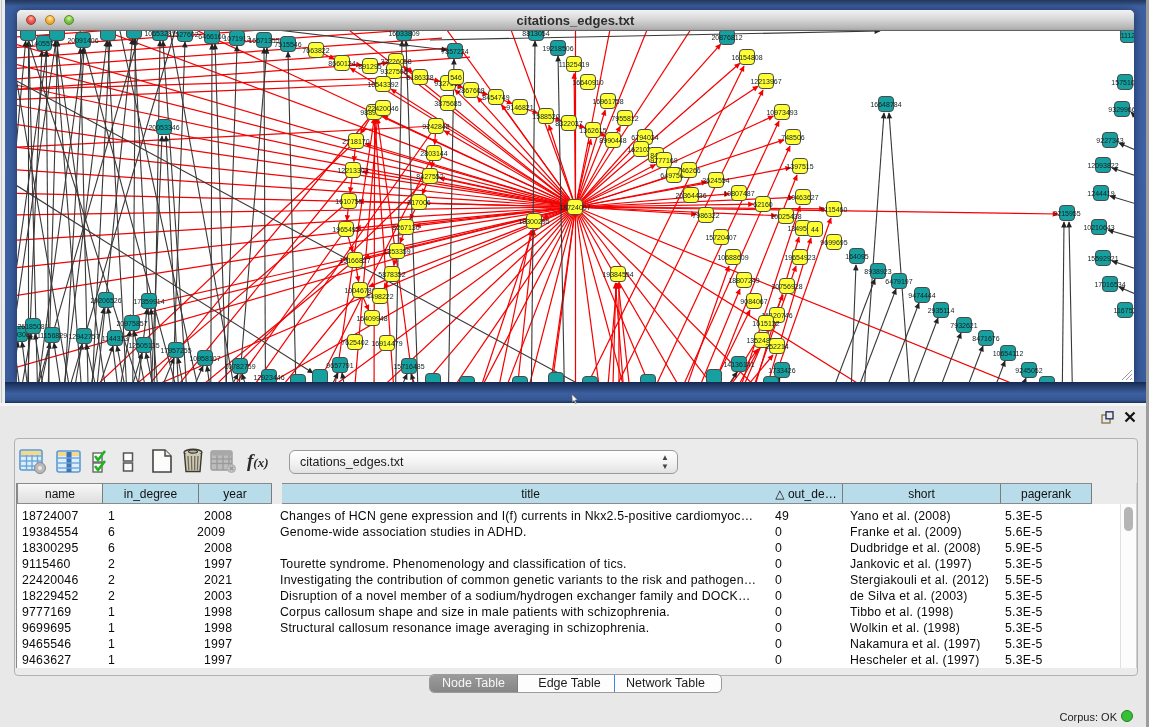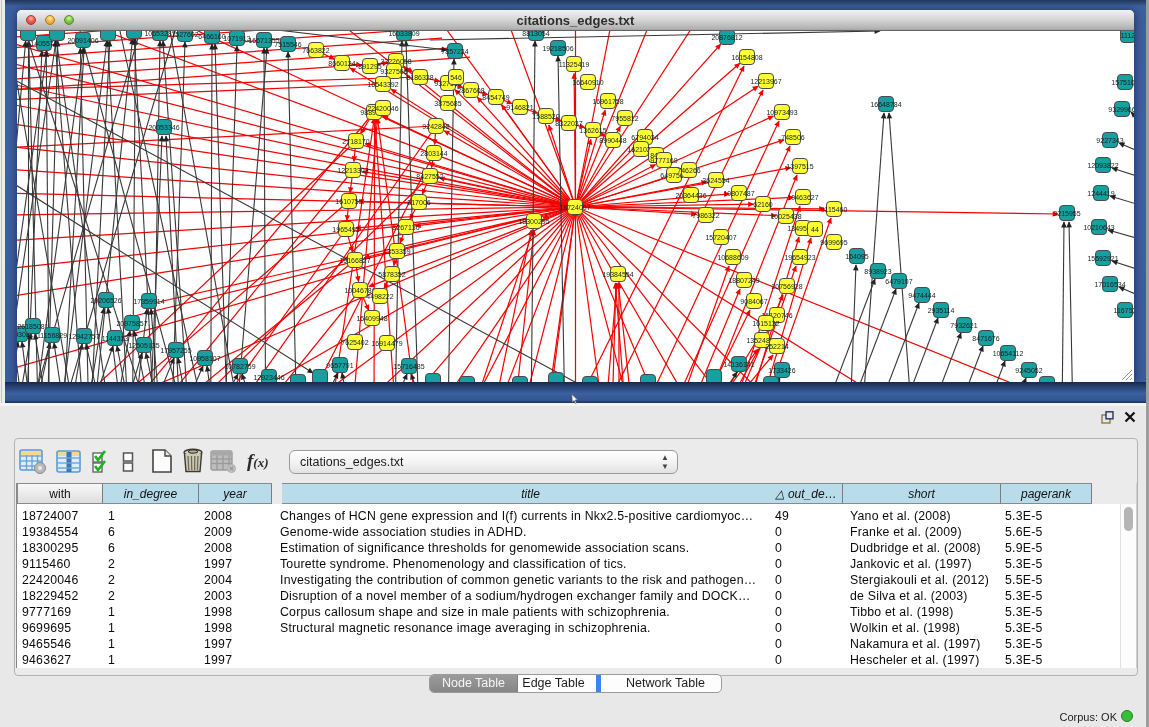--- a/index.html
+++ b/index.html
@@ -38,35 +38,35 @@
 .fx span { font-size:13px; font-style:italic; font-weight:bold; }
 #dd { left:289px; top:450px; width:389px; height:24px; background:linear-gradient(180deg,#ffffff 0,#f2f2f2 55%,#e2e2e2 100%);
   border:1px solid #9a9a9a; border-radius:6px; }
 #dd .t { position:absolute; left:10px; top:4px; font-size:12.5px; color:#1a1a1a; }
 #dd .ar { position:absolute; right:8px; top:3px; font-size:8px; color:#444; line-height:8.5px; }
 
 #thead { left:17px; top:483px; width:1075px; height:21px; }
 .hc { position:absolute; top:0; height:21px; font-size:12px; color:#111; text-align:center;
   line-height:21px; border-right:1px solid #7c7c7c; border-top:1px solid #8a8a8a; border-bottom:1px solid #8a8a8a; }
 .hg { background:linear-gradient(180deg,#f8f8f8,#dedede); border-left:1px solid #8a8a8a; }
-.hb { background:#b8dcea;font-style:italic; }
+.hb { background:#b8dcea; }
 #tbody { left:17px; top:504px; width:1103px; height:164px; background:#fff; }
 .tr { position:absolute; left:0; width:1103px; height:16px; }
 .tr span { position:absolute; top:1px; font-size:12.3px; letter-spacing:0.22px; color:#0a0a0a; white-space:pre; }
 #vsb { left:1120px; top:504px; width:16px; height:164px; background:#fcfcfc; border-left:1px solid #e0e0e0; }
 #vsb .th { position:absolute; left:3px; top:3px; width:9px; height:24px; border-radius:5px; background:#b5b5b5; }
 #tblL { left:16px; top:483px; width:1px; height:185px; background:#888; }
 #tblR { left:1136px; top:483px; width:1px; height:185px; background:#cfcfcf; }
 
 #tabs { left:429px; top:674px; width:293px; height:19px; border:1px solid #9b9b9b; border-radius:5px;
   background:#fdfdfd; }
 #tabs .seg { position:absolute; top:0; height:17px; font-size:12.5px; text-align:center; color:#1c1c1c; line-height:17px; }
 #seg1 { left:0; width:88px; background:linear-gradient(180deg,#9b9b9b,#868686); color:#f6f6f6 !important;
   border-radius:4px 0 0 4px; border-right:1px solid #7f7f7f; }
-#seg2 { left:81px; width:90px; border-right:5px solid #3b82f6; }
+#seg2 { left:95px; width:90px; border-right:1px solid #3b82f6; }
 #seg3 { left:180px; width:111px; }
 #status { left:0; top:708px; width:1146px; height:19px; }
 #status .t { position:absolute; right:29px; top:3px; font-size:11px; color:#222; }
 #status .dot { position:absolute; right:13px; top:2px; width:12px; height:12px; border-radius:50%;
   background:#33c233; border:1px solid #2a7a2a; }
 .nl { font-size:7px; fill:#102020; font-family:"Liberation Sans",sans-serif; }
 svg { display:block; }
 </style></head>
 <body>
 <div id="stage">
@@ -719,48 +719,47 @@
         <span style="left:91px">1</span>
         <span style="left:187px">2008</span>
         <span style="left:263px">Changes of HCN gene expression and I(f) currents in Nkx2.5-positive cardiomyoc…</span>
         <span style="left:758px">49</span>
         <span style="left:833px">Yano et al. (2008)</span>
         <span style="left:988px">5.3E-5</span>
       </div>
       <div class="tr" style="top:20px">
         <span style="left:5px">19384554</span>
         <span style="left:91px">6</span>
-        <span style="left:187px">2009</span>
+        <span style="left:180px">2009</span>
         <span style="left:263px">Genome-wide association studies in ADHD.</span>
         <span style="left:758px">0</span>
         <span style="left:833px">Franke et al. (2009)</span>
         <span style="left:988px">5.6E-5</span>
       </div>
       <div class="tr" style="top:36px">
         <span style="left:5px">18300295</span>
         <span style="left:91px">6</span>
         <span style="left:187px">2008</span>
-        <span style="left:263px">Estimation of significance thresholds for genomewide association scans.</span>
         <span style="left:758px">0</span>
         <span style="left:833px">Dudbridge et al. (2008)</span>
         <span style="left:988px">5.9E-5</span>
       </div>
       <div class="tr" style="top:52px">
         <span style="left:5px">9115460</span>
         <span style="left:91px">2</span>
         <span style="left:187px">1997</span>
         <span style="left:263px">Tourette syndrome. Phenomenology and classification of tics.</span>
         <span style="left:758px">0</span>
         <span style="left:833px">Jankovic et al. (1997)</span>
         <span style="left:988px">5.3E-5</span>
       </div>
       <div class="tr" style="top:68px">
         <span style="left:5px">22420046</span>
         <span style="left:91px">2</span>
-        <span style="left:187px">2004</span>
+        <span style="left:187px">2021</span>
         <span style="left:263px">Investigating the contribution of common genetic variants to the risk and pathogen…</span>
         <span style="left:758px">0</span>
         <span style="left:833px">Stergiakouli et al. (2012)</span>
         <span style="left:988px">5.5E-5</span>
       </div>
       <div class="tr" style="top:84px">
         <span style="left:5px">18229452</span>
         <span style="left:91px">2</span>
         <span style="left:187px">2003</span>
         <span style="left:263px">Disruption of a novel member of a sodium/hydrogen exchanger family and DOCK…</span>
@@ -774,21 +773,21 @@
         <span style="left:187px">1998</span>
         <span style="left:263px">Corpus callosum shape and size in male patients with schizophrenia.</span>
         <span style="left:758px">0</span>
         <span style="left:833px">Tibbo et al. (1998)</span>
         <span style="left:988px">5.3E-5</span>
       </div>
       <div class="tr" style="top:116px">
         <span style="left:5px">9699695</span>
         <span style="left:91px">1</span>
         <span style="left:187px">1998</span>
-        <span style="left:263px">Structural magnetic resonance image averaging in schizophrenia.</span>
+        <span style="left:263px">Structural callosum resonance image averaging in schizophrenia.</span>
         <span style="left:758px">0</span>
         <span style="left:833px">Wolkin et al. (1998)</span>
         <span style="left:988px">5.3E-5</span>
       </div>
       <div class="tr" style="top:132px">
         <span style="left:5px">9465546</span>
         <span style="left:91px">1</span>
         <span style="left:187px">1997</span>
         <span style="left:758px">0</span>
         <span style="left:833px">Nakamura et al. (1997)</span>
@@ -797,21 +796,21 @@
       <div class="tr" style="top:148px">
         <span style="left:5px">9463627</span>
         <span style="left:91px">1</span>
         <span style="left:187px">1997</span>
         <span style="left:758px">0</span>
         <span style="left:833px">Hescheler et al. (1997)</span>
         <span style="left:988px">5.3E-5</span>
       </div>
     </div>
 <div class="abs" id="thead">
-      <div class="hc hg" style="left:0px;width:86px">with</div>
+      <div class="hc hg" style="left:0px;width:86px">name</div>
       <div class="hc hb" style="left:86px;width:96px">in_degree</div>
       <div class="hc hb" style="left:182px;width:73px">year</div>
       <div class="hc hb" style="left:265px;width:498px">title</div>
       <div class="hc hb" style="left:753px;width:73px">△ out_de…</div>
       <div class="hc hb" style="left:826px;width:158px">short</div>
       <div class="hc hb" style="left:984px;width:91px">pagerank</div>
     </div>
 <div class="abs" id="vsb">
       <div class="th"></div>
     </div>

